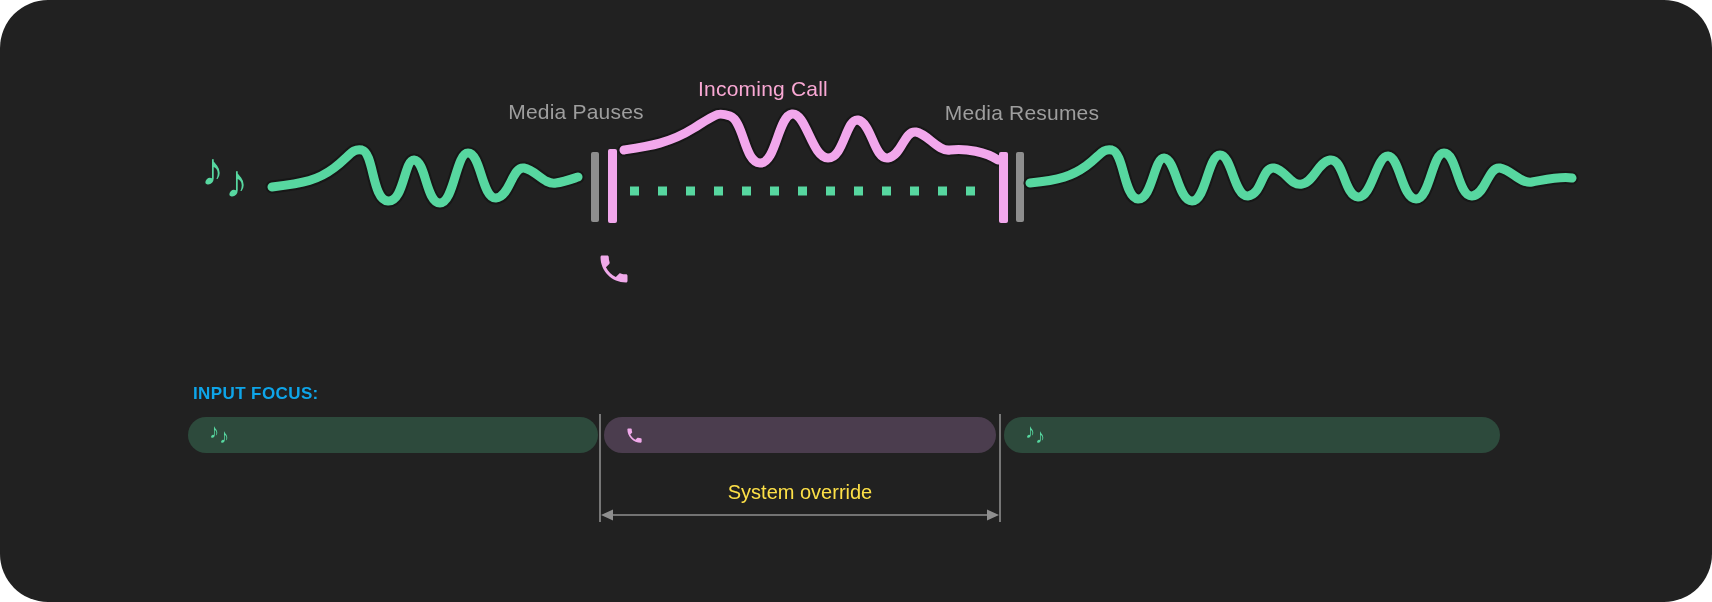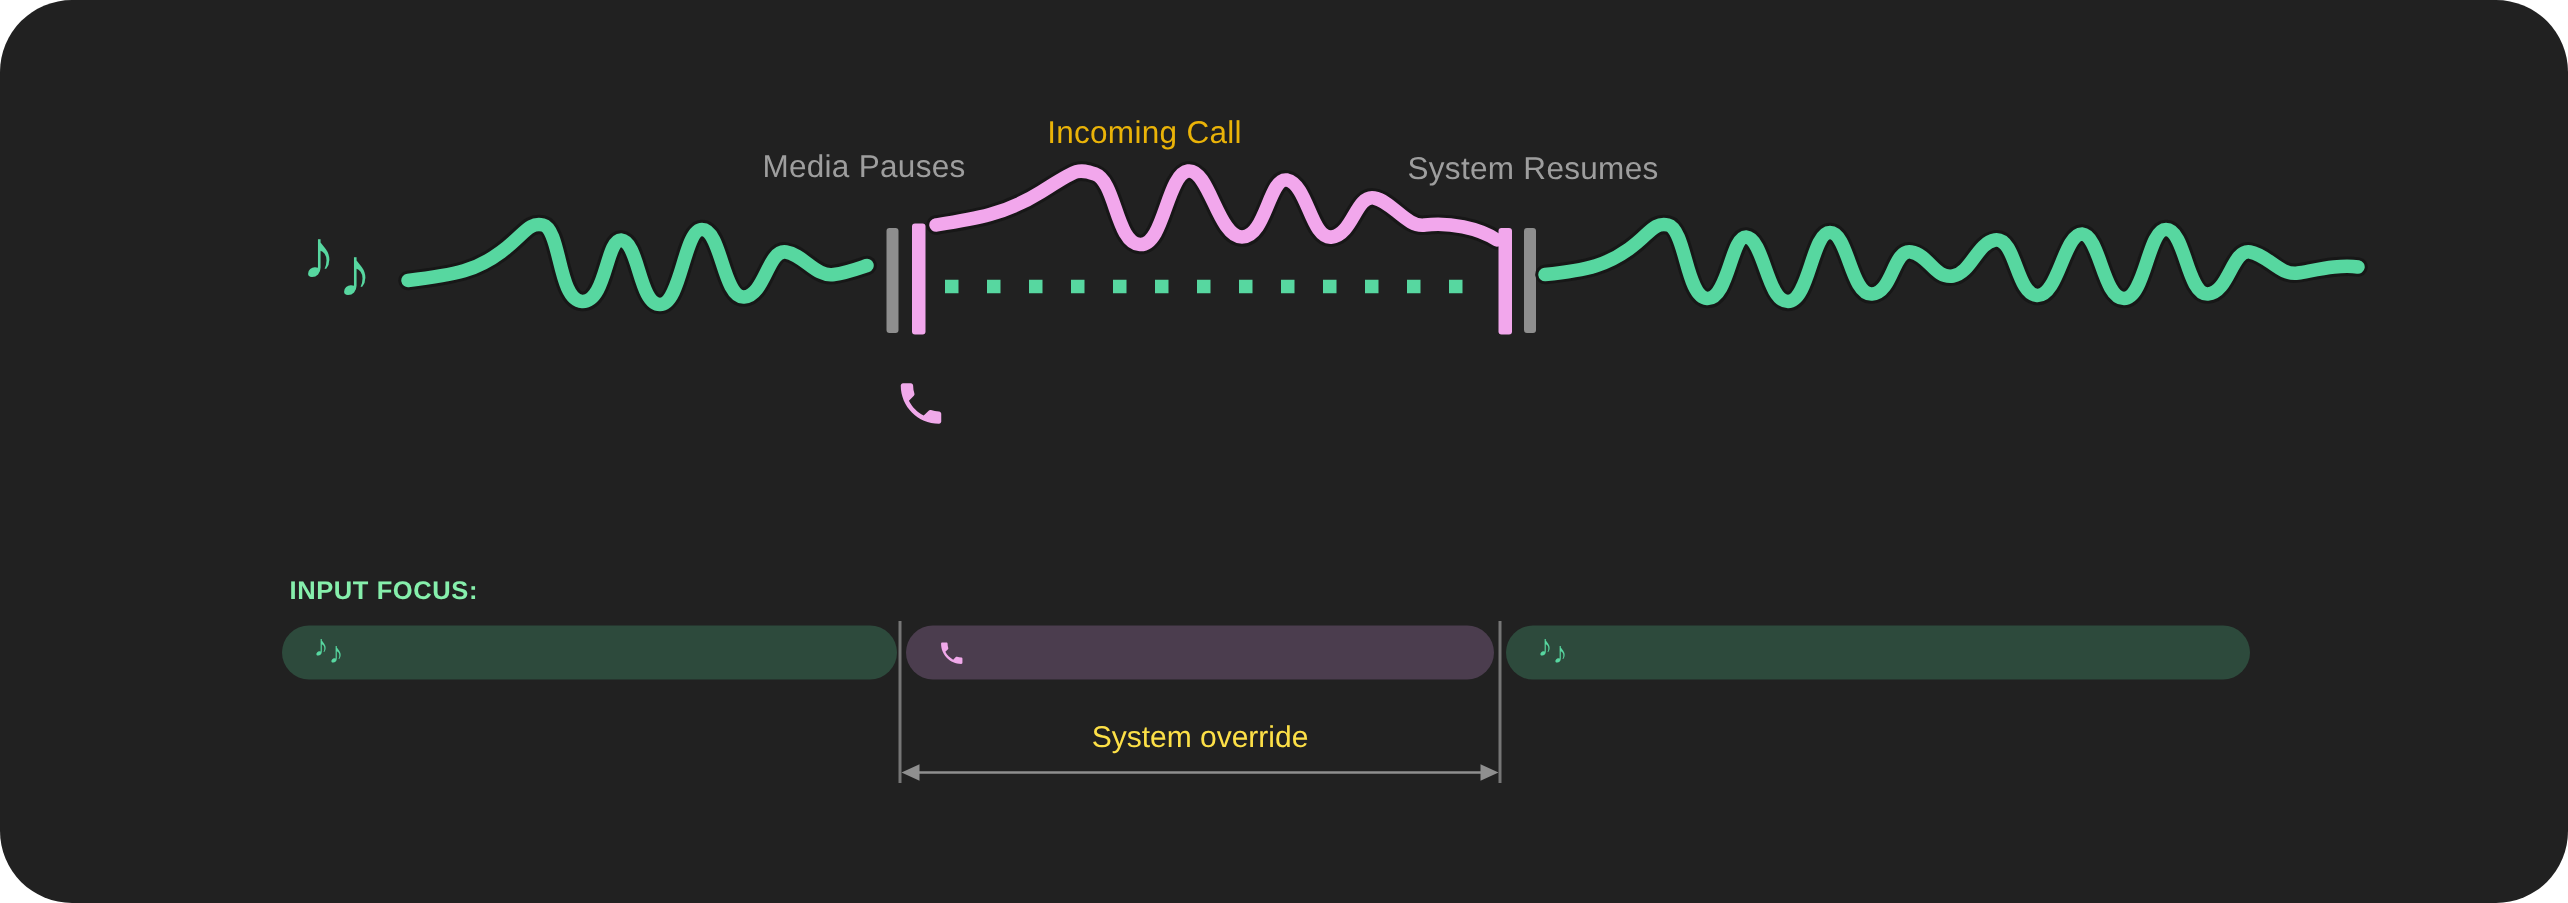--- a/index.html
+++ b/index.html
@@ -21,21 +21,21 @@
   
   .tl-label {
     position: absolute;
     transform: translateX(-50%);
     font-size: 21px;
     font-weight: 500;
     letter-spacing: 0.2px;
     white-space: nowrap;
   }
   .tl-label.gray { color: #9e9e9e; }
-  .tl-label.pink { color: #eab308; }
+  .tl-label.pink { color: #f9a8d4; }
 
   
   .note {
     position: absolute;
     color: #57d7a0;
     line-height: 1;
     user-select: none;
   }
   .note.big { font-size: 46px; }
   .note.small { font-size: 20px; }
@@ -50,21 +50,21 @@
   }
 
   
   .focus-heading {
     position: absolute;
     left: 193px;
     top: 384px;
     font-size: 17px;
     font-weight: 700;
     letter-spacing: 0.4px;
-    color: #86efac;
+    color: #0ea5e9;
   }
   .focus-bar {
     position: absolute;
     top: 417px;
     height: 36px;
     border-radius: 18px;
     display: flex;
     align-items: center;
     padding-left: 21px;
     box-sizing: border-box;
@@ -133,21 +133,21 @@
     </g>
   </svg>
 
   <div class="abs" style="left:0; top:0;">
     <span class="note big" style="left:201px; top:146px;">♪</span>
     <span class="note big" style="left:225px; top:158px;">♪</span>
   </div>
 
   <div class="tl-label gray" style="left:576px; top:100px;">Media Pauses</div>
   <div class="tl-label pink" style="left:763px; top:77px;">Incoming Call</div>
-  <div class="tl-label gray" style="left:1022px; top:101px;">System Resumes</div>
+  <div class="tl-label gray" style="left:1022px; top:101px;">Media Resumes</div>
 
   <svg class="phone-top" viewBox="0 0 24 24">
     <path fill="#f0a9ea" d="M6.62 10.79c1.44 2.83 3.76 5.14 6.59 6.59l2.2-2.2c.27-.27.67-.36 1.02-.24 1.12.37 2.33.57 3.57.57.55 0 1 .45 1 1V20c0 .55-.45 1-1 1-9.39 0-17-7.61-17-17 0-.55.45-1 1-1h3.5c.55 0 1 .45 1 1 0 1.25.2 2.45.57 3.57.11.35.03.74-.24 1.02l-2.2 2.2z"></path>
   </svg>
 
   <div class="focus-heading">INPUT FOCUS:</div>
 
   <div class="focus-bar media" style="left:188px; width:410px;">
     <span class="bar-notes">
       <span class="note small n1">♪</span>

